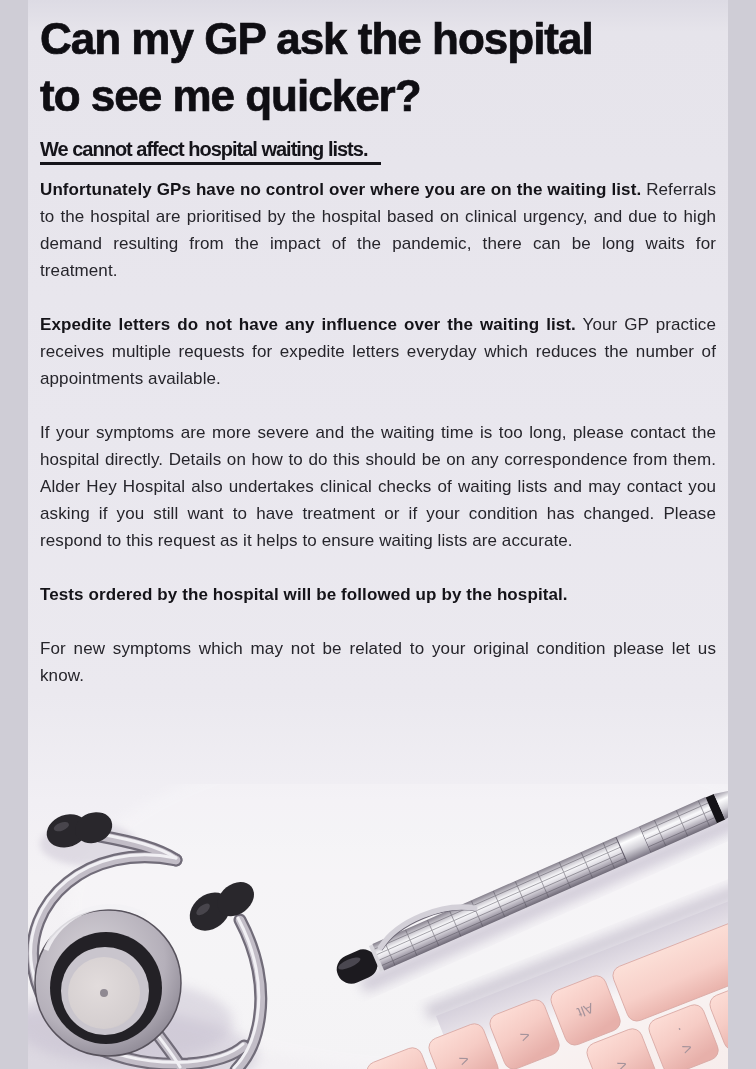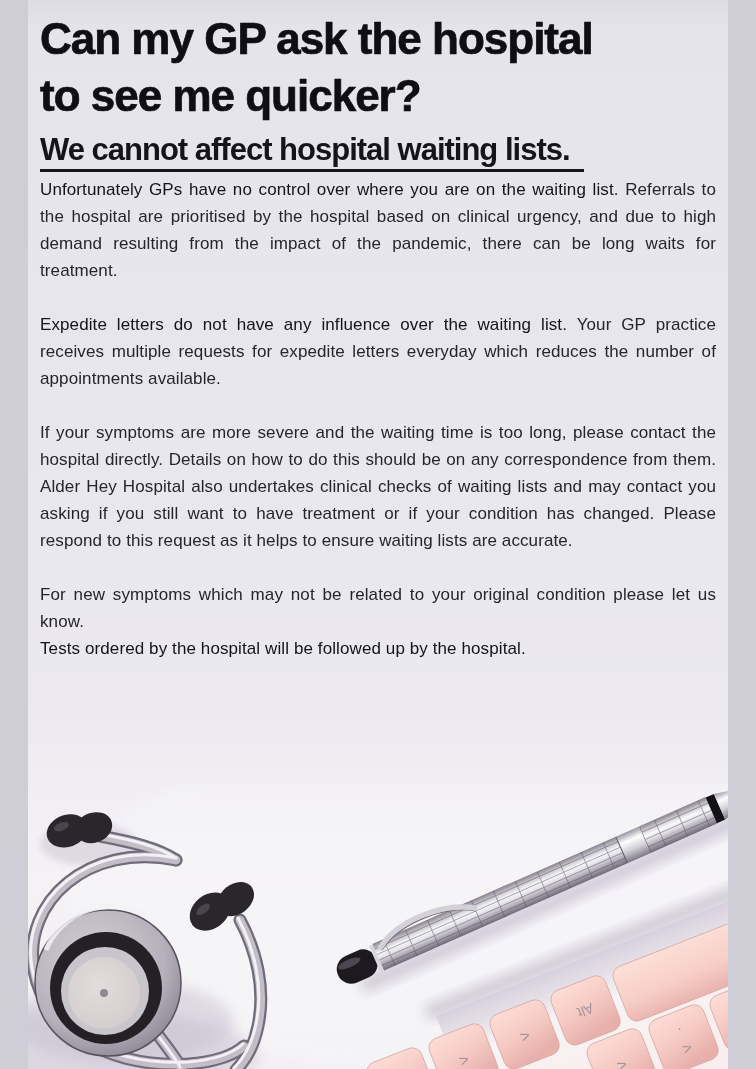--- a/index.html
+++ b/index.html
@@ -11,27 +11,27 @@
   
   .title{
     position:absolute;top:10px;left:12px;width:600px;
     font-size:44px;line-height:57px;font-weight:700;letter-spacing:-1px;
     color:#0f0e13;-webkit-text-stroke:.7px #0f0e13;
   }
   .logo{position:absolute;top:6px;right:4px;width:142px;height:122px;}
   
   .content{position:absolute;top:133px;left:12px;right:12px;z-index:2;}
   .subhead{
-    margin:0 0 10px 0;font-size:31px;line-height:33px;font-weight:700;letter-spacing:-1px;color:#15141a;
+    margin:0 0 10px 0;font-size:20px;line-height:33px;font-weight:700;letter-spacing:-1px;color:#15141a;
   }
   .subhead span{border-bottom:3px solid #15141a;padding-bottom:2px;padding-right:14px;}
   .para{
     margin:0 0 27px 0;font-size:17px;line-height:27px;text-align:justify;color:#26252b;letter-spacing:.1px;
   }
-  .para b,.para strong{font-weight:400;color:#141318;}
+  .para b,.para strong{font-weight:700;color:#141318;}
   .para.lastp{margin-bottom:0;}
   a.url{
     font-weight:700;color:#141318;white-space:nowrap;cursor:pointer;
     text-decoration:underline;text-decoration-thickness:2.5px;text-underline-offset:5px;
   }
   
   .photo{position:absolute;left:0;bottom:0;width:756px;height:285px;z-index:1;}
   .photo svg{display:block;}
 </style>
 </head>
@@ -48,23 +48,23 @@
   <div class="content">
     <h2 class="subhead"><span>We cannot affect hospital waiting lists.</span></h2>
 
     <p class="para"><strong>Unfortunately GPs have no control over where you are on the waiting list.</strong> <span>Referrals to the hospital are prioritised by the hospital based on clinical urgency, and due to high demand resulting from the impact of the pandemic, there can be long waits for treatment.</span></p>
 
     <p class="para"><strong>Expedite letters do not have any influence over the waiting list.</strong> <span>Your GP practice receives multiple requests for expedite letters everyday which reduces the number of appointments available.</span></p>
 
 
     <p class="para">If your symptoms are more severe and the waiting time is too long, please contact the hospital directly. Details on how to do this should be on any correspondence from them. Alder Hey Hospital also undertakes clinical checks of waiting lists and may contact you asking if you still want to have treatment or if your condition has changed. Please respond to this request as it helps to ensure waiting lists are accurate.</p>
 
+    <p class="para"><strong>Tests ordered by the hospital will be followed up by the hospital.</strong></p>
+
     <p class="para lastp">For new symptoms which may not be related to your original condition please let us know.</p>
-
-    <p class="para"><strong>Tests ordered by the hospital will be followed up by the hospital.</strong></p>
   </div>
 
   <div class="photo">
     <svg width="756" height="285" viewBox="0 0 756 285">
       <defs>
         <filter id="blur6" x="-40%" y="-40%" width="180%" height="180%">
             <feGaussianBlur stdDeviation="6"></feGaussianBlur>
           </filter>
         <filter id="blur3" x="-40%" y="-40%" width="180%" height="180%">
             <feGaussianBlur stdDeviation="3"></feGaussianBlur>

